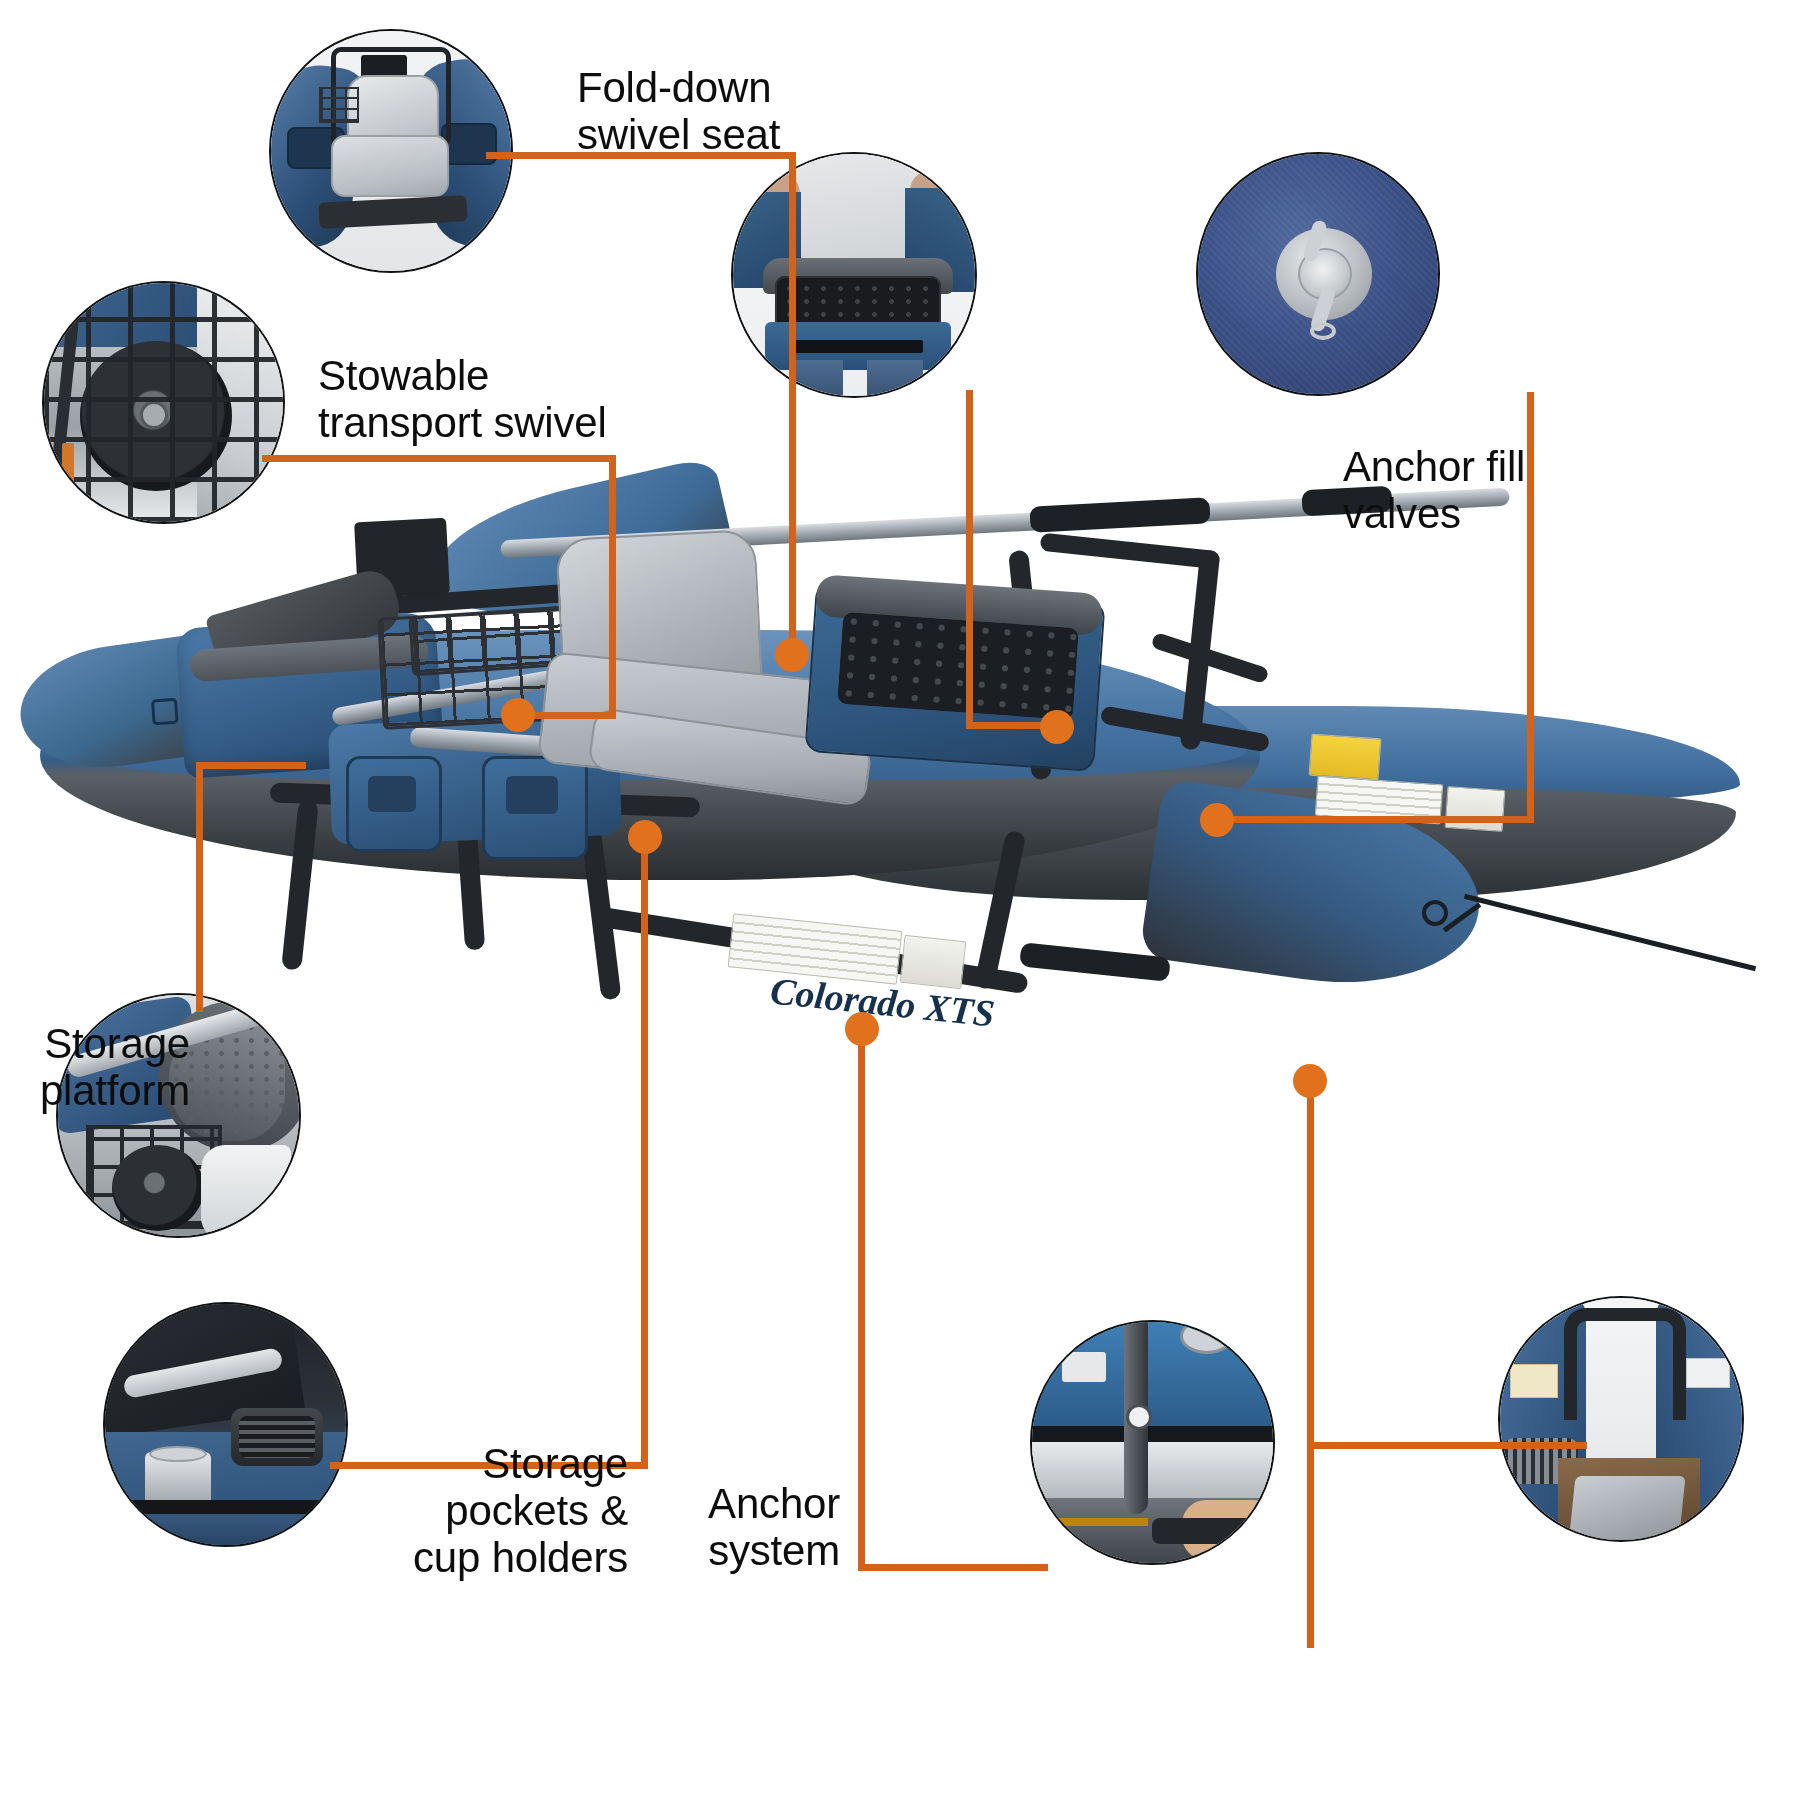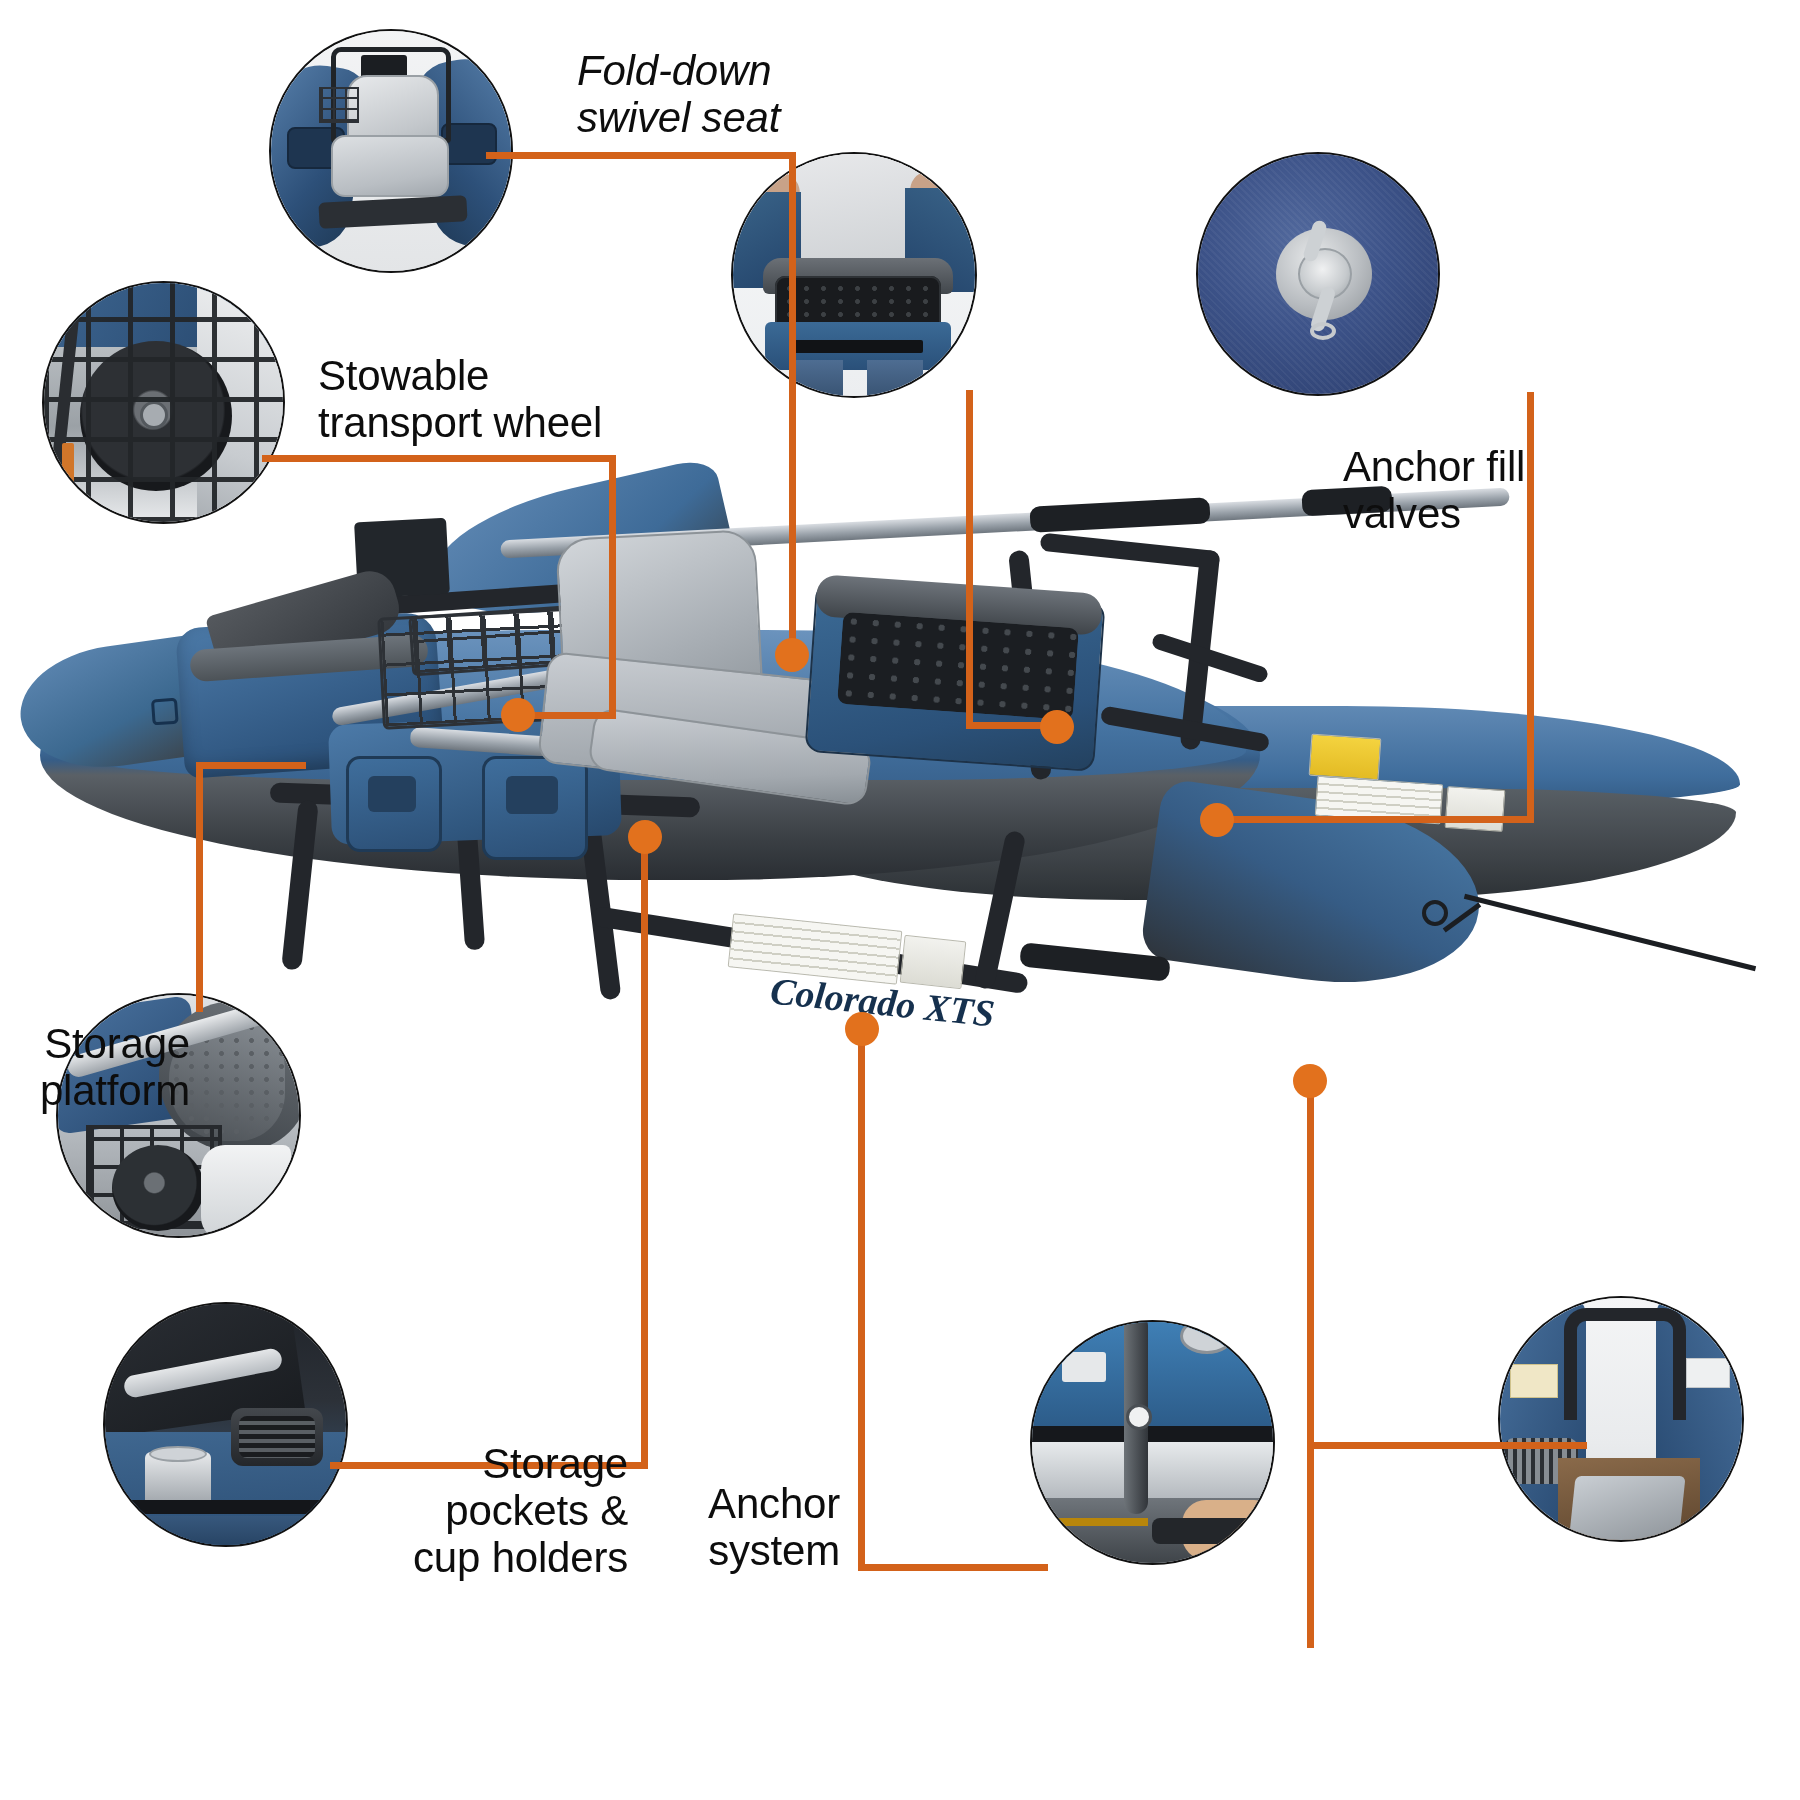--- a/index.html
+++ b/index.html
@@ -353,25 +353,25 @@
   <div class="dot" style="left:628px; top:820px;"></div>
 
   <div class="conn v" style="left:858px; top:1026px; height:545px;"></div>
   <div class="conn h" style="left:858px; top:1564px; width:190px;"></div>
   <div class="dot" style="left:845px; top:1012px;"></div>
 
   <div class="conn v" style="left:1307px; top:1078px; height:570px;"></div>
   <div class="conn h" style="left:1307px; top:1442px; width:280px;"></div>
   <div class="dot" style="left:1293px; top:1064px;"></div>
 
-  <div class="label" style="left:577px; top:47px; width:330px;font-style:italic;">Fold-down
+  <div class="label" style="left:577px; top:64px; width:330px;">Fold-down
 swivel seat</div>
 
   <div class="label" style="left:318px; top:352px; width:370px;">Stowable
-transport wheel</div>
+transport swivel</div>
 
 
   <div class="label" style="left:1343px; top:443px; width:230px;">Anchor fill
 valves</div>
 
   <div class="label right" style="left:10px; top:1020px; width:180px;">Storage
 platform</div>
 
   <div class="label right" style="left:298px; top:1440px; width:330px;">Storage
 pockets &amp;

